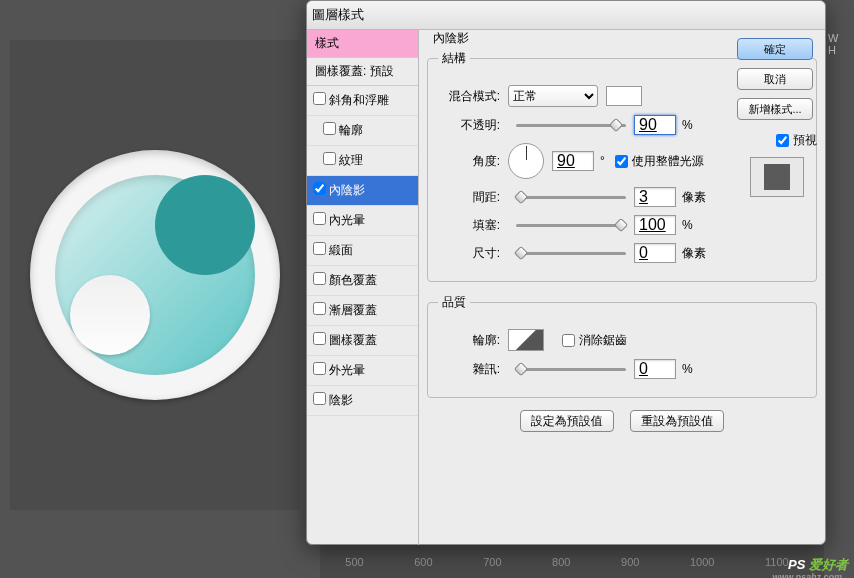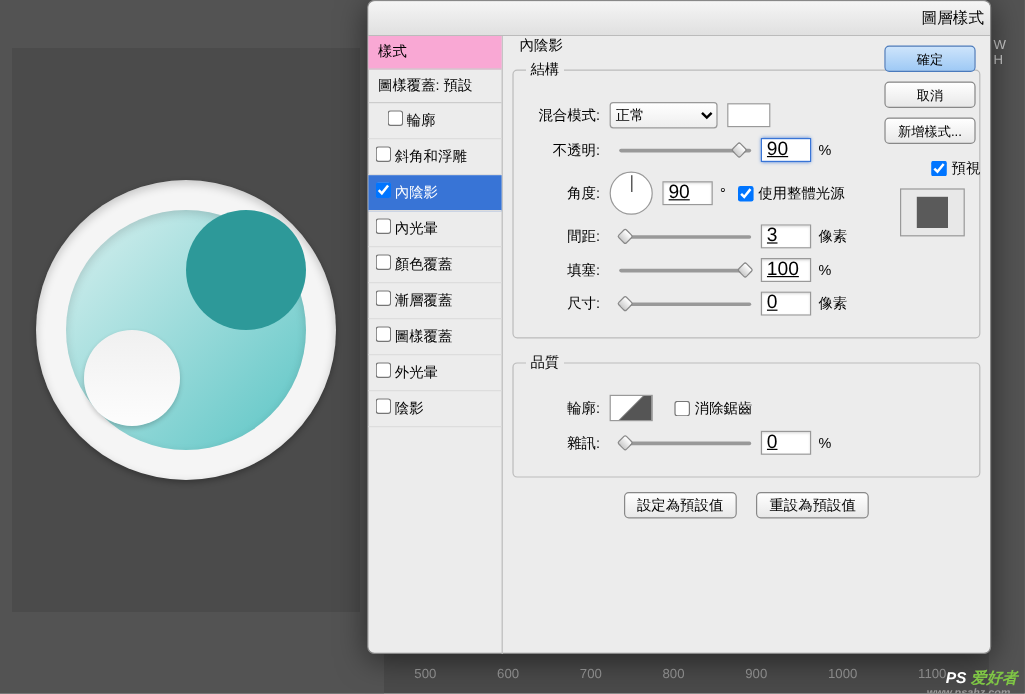--- a/index.html
+++ b/index.html
@@ -9,21 +9,21 @@
     .artwork { position: absolute; left: 10px; top: 40px; width: 290px; height: 470px; background: #4b4b4b; display: flex; align-items: center; justify-content: center; }
     .circle-outer { width: 250px; height: 250px; border-radius: 50%; background: #f5f5f5; position: relative; box-shadow: inset 0 3px 8px rgba(0,0,0,0.2), 0 2px 5px rgba(0,0,0,0.3); }
     .circle-teal { position: absolute; left: 25px; top: 25px; width: 200px; height: 200px; border-radius: 50%; background: linear-gradient(135deg, #d8f0ef 0%, #5cc5c5 100%); box-shadow: inset 0 3px 8px rgba(0,0,0,0.15); }
     .circle-dark { position: absolute; left: 100px; top: 0; width: 100px; height: 100px; border-radius: 50%; background: #2d9999; }
     .circle-white { position: absolute; left: 15px; top: 100px; width: 80px; height: 80px; border-radius: 50%; background: linear-gradient(180deg, #f0f0f0 0%, #fdfdfd 100%); box-shadow: 0 2px 4px rgba(0,0,0,0.2); }
     
     .right-panel { position: absolute; right: 0; top: 0; width: 30px; height: 578px; background: #535353; color: #ccc; font-size: 11px; padding: 4px; }
     .right-panel .bits { position: absolute; top: 2px; left: -30px; width: 60px; }
     
     .dialog { position: absolute; left: 306px; top: 0; width: 520px; height: 545px; background: #ececec; border: 1px solid #888; border-radius: 6px; box-shadow: 0 5px 25px rgba(0,0,0,0.5); }
-    .dialog-title { text-align: right; font-size: 13px; padding: 5px; background: linear-gradient(#f5f5f5, #e0e0e0); border-radius: 6px 6px 0 0; border-bottom: 1px solid #bbb; }
+    .dialog-title { text-align: left; font-size: 13px; padding: 5px; background: linear-gradient(#f5f5f5, #e0e0e0); border-radius: 6px 6px 0 0; border-bottom: 1px solid #bbb; }
     
     .dialog-body { display: flex; height: calc(100% - 28px); }
     
     .style-list { width: 112px; border-right: 1px solid #bbb; }
     .style-list .header { font-size: 12px; padding: 5px 8px; border-bottom: 1px solid #ccc; background: #f9a8d4; }
     .style-list .preset { font-size: 12px; padding: 5px 8px; border-bottom: 1px solid #ccc; }
     .style-row { font-size: 12px; padding: 6px 8px 6px 22px; border-bottom: 1px solid #ddd; position: relative; cursor: pointer; }
     .style-row.indent { padding-left: 32px; }
     .style-row.selected { background: #3874d6; color: white; }
     .style-row input[type="checkbox"] { position: absolute; left: 6px; top: 6px; }
@@ -87,24 +87,26 @@
 </div>
 
 <div class="dialog">
   <div class="dialog-title">圖層樣式</div>
   <div class="dialog-body">
 
     <div class="style-list">
       <div class="header">樣式</div>
       <div class="preset">圖樣覆蓋: 預設</div>
       <div id="style-rows">
+          <div class="style-row"><input type="checkbox" style=""><span>斜角和浮雕</span></div>
           <div class="style-row indent"><input type="checkbox" style=""><span>輪廓</span></div>
-          <div class="style-row"><input type="checkbox" style=""><span>斜角和浮雕</span></div>
+          <div class="style-row indent"><input type="checkbox" style=""><span>紋理</span></div>
           <div class="style-row selected"><input type="checkbox" checked="" style=""><span>內陰影</span></div>
           <div class="style-row"><input type="checkbox" style=""><span>內光暈</span></div>
+          <div class="style-row"><input type="checkbox" style=""><span>緞面</span></div>
           <div class="style-row"><input type="checkbox" style=""><span>顏色覆蓋</span></div>
           <div class="style-row"><input type="checkbox" style=""><span>漸層覆蓋</span></div>
           <div class="style-row"><input type="checkbox" style=""><span>圖樣覆蓋</span></div>
           <div class="style-row"><input type="checkbox" style=""><span>外光暈</span></div>
           <div class="style-row"><input type="checkbox" style=""><span>陰影</span></div>
         </div>
     </div>
 
     <div class="settings-panel">
       <div class="group-title">內陰影</div>

